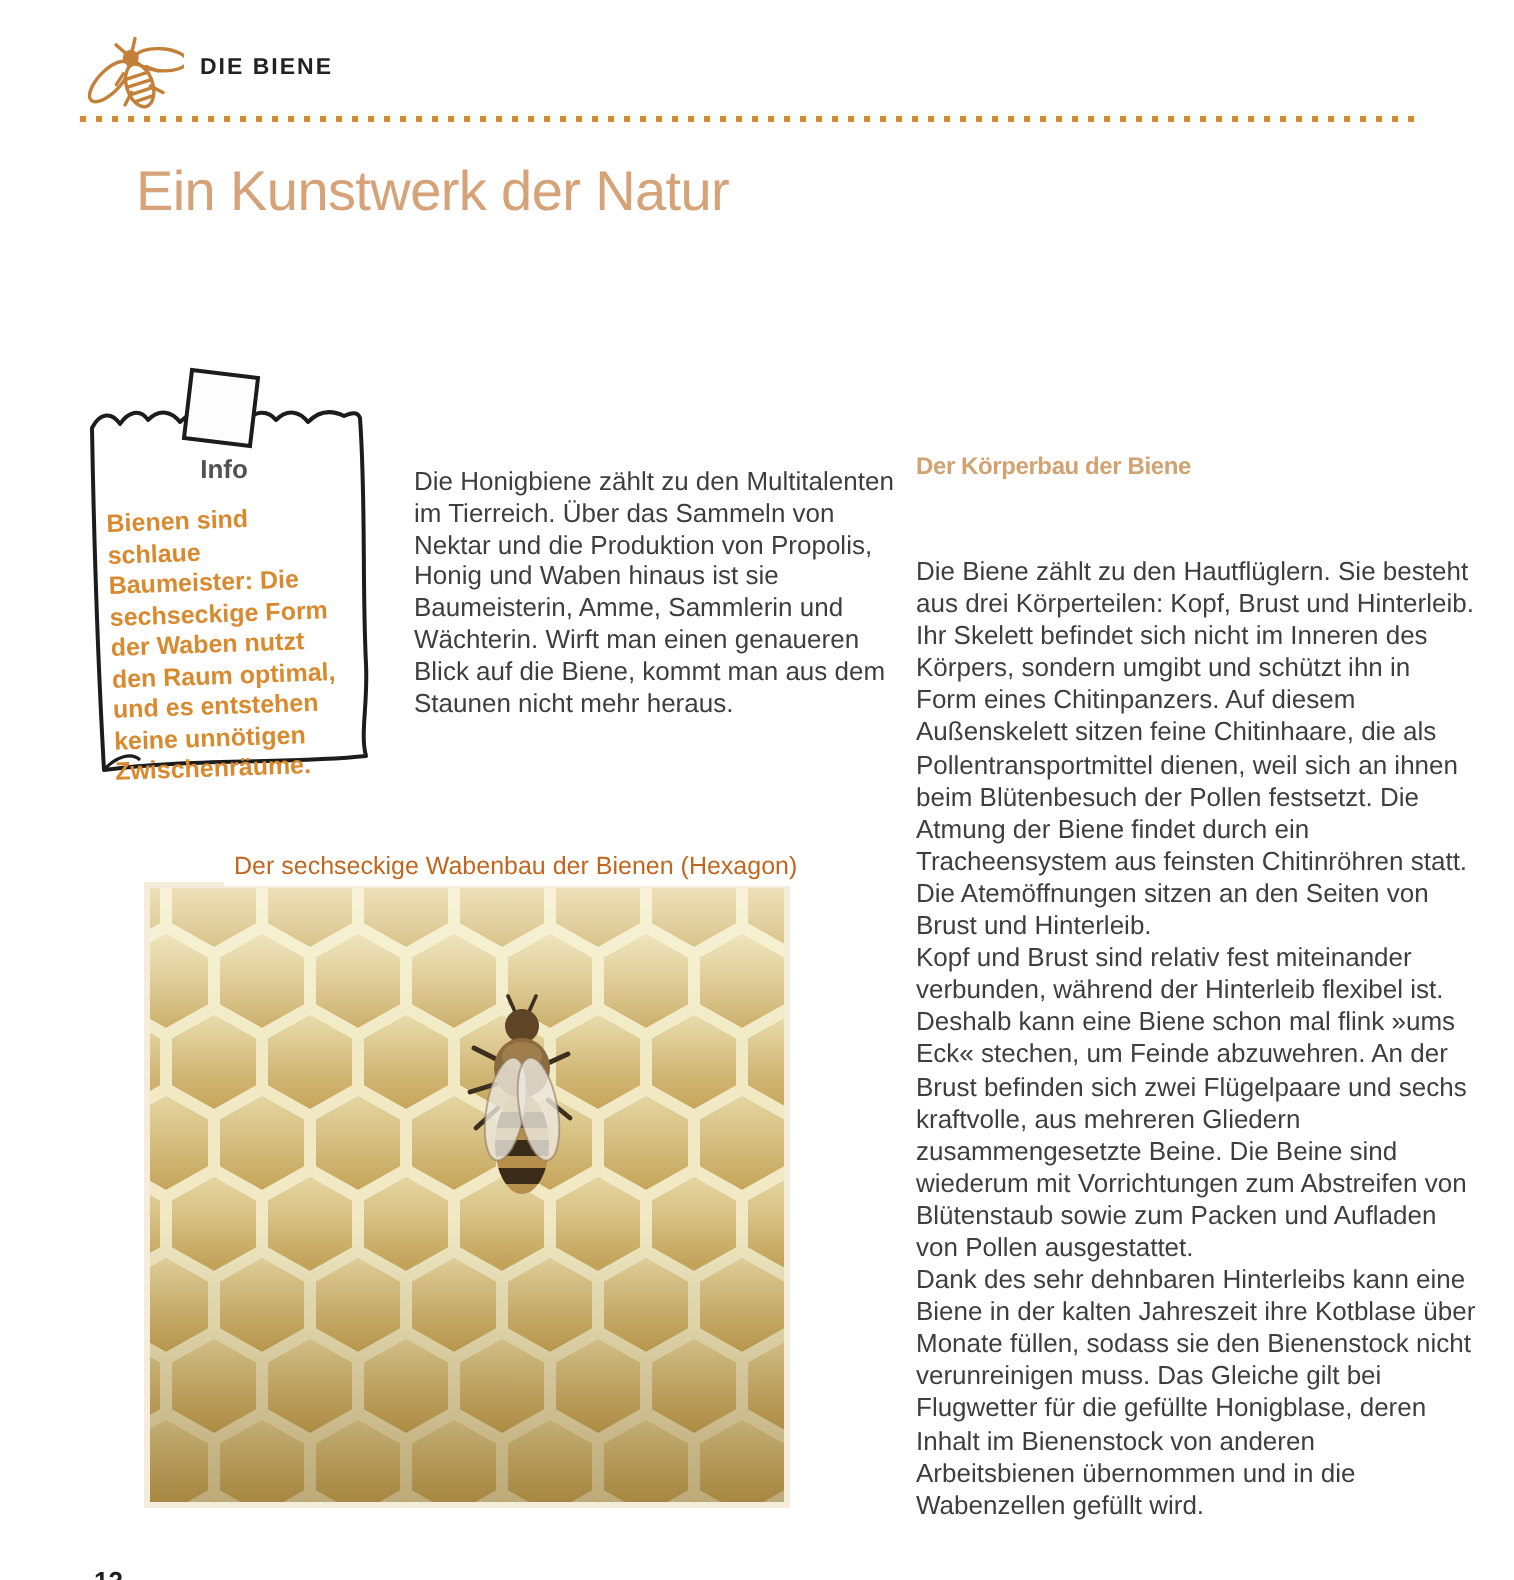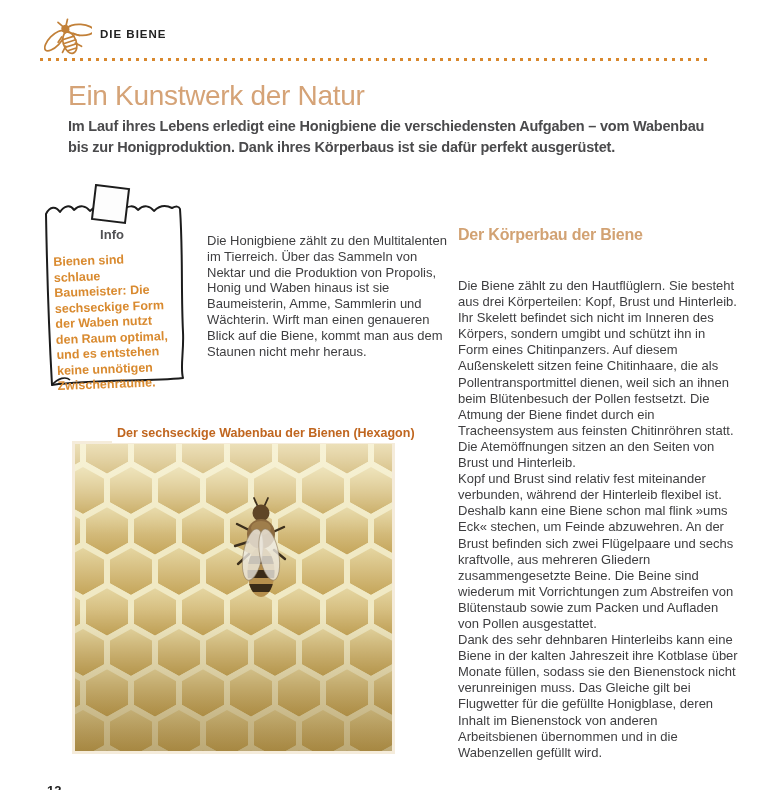--- a/index.html
+++ b/index.html
@@ -21,28 +21,28 @@
   
   .note-svg{left:36px;top:182px;}
   .note-title{left:70px;top:227px;width:84px;text-align:center;font-size:13px;font-weight:bold;color:#515154;}
   .note-body{left:53px;top:255px;width:120px;font-size:12.5px;font-weight:bold;color:#d98a2f;
              line-height:15.5px;transform:rotate(-2deg);transform-origin:top left;}
 
   
   .midcol{left:207px;top:233px;width:248px;font-size:13px;line-height:15.8px;color:#3e3e40;}
 
   
-  .sec-head{left:458px;top:226px;font-size:16px;font-weight:bold;color:#d2a273;letter-spacing:-0.2px;}
+  .sec-head{left:458px;top:226px;font-size:12px;font-weight:bold;color:#d2a273;letter-spacing:-0.2px;}
   .seccol{left:458px;top:250px;width:281px;font-size:13px;line-height:16.1px;color:#3e3e40;margin-top:28px;}
   .seccol p{margin:0;}
 
   
   .photo{left:72px;top:441px;width:317px;height:307px;border:3px solid #f5ecdb;}
   .caption{left:112px;top:424px;}
-  .caption span{display:table;background:#ffffff;color:#c0661f;font-size:12.5px;font-weight:bold;
+  .caption span{display:table;background:#ffffff;color:#c0661f;font-size:12.5px;font-weight:normal;
                 padding:2px 5px 2px 5px;line-height:15px;}
 
   .pageno{left:47px;top:751px;font-size:13px;font-weight:bold;color:#1f1f1f;margin-top:32px;}
 </style>
 </head>
 <body>
 
 <div class="page">
 
   <svg class="abs bee-logo" width="48" height="46" viewBox="0 0 48 46">
@@ -53,21 +53,20 @@
       <path d="M-6,1 L6,1 M-6.4,5 L6.4,5 M-6,9 L6,9 M-4.5,13 L4.5,13"></path>
       <circle cx="0" cy="-8.5" r="4" fill="#c28038" stroke="none"></circle>
       <path d="M-2,-12 L-5,-17 M2,-12 L5,-17"></path>
       <path d="M-6,-2 L-11,2 M6,-2 L11,2 M-5,8 L-10,13 M5,8 L10,13"></path>
     </g>
   </svg>
   <div class="abs kicker">DIE BIENE</div>
   <div class="abs dotline"></div>
 
   <div class="abs title">Ein Kunstwerk der Natur</div>
-  <div class="abs intro">Im Lauf ihres Lebens erledigt eine Honigbiene die verschiedensten Aufgaben – vom Wabenbau bis zur Honigproduktion. Dank ihres Körperbaus ist sie dafür perfekt ausgerüstet.</div>
 
   <svg class="abs note-svg" width="152" height="212" viewBox="0 0 152 212">
     <path d="M10,32 C14,24 20,24 24,30 C28,24 34,22 38,28 C44,22 50,24 54,29 C60,23 66,23 70,28
              C76,22 82,24 86,29 C92,23 98,23 102,28 C108,22 114,24 118,29 C124,23 130,23 136,26
              C140,24 143,24 144,27
              C147,70 145,110 147,150 C148,170 144,185 147,196
              C110,200 60,197 16,203 C13,150 11,90 10,32 Z" fill="#ffffff" stroke="#1c1c1c" stroke-width="2" stroke-linejoin="round"></path>
     <path d="M16,203 C22,196 30,194 34,198" fill="none" stroke="#1c1c1c" stroke-width="1.6"></path>
     <polygon points="60,3 93,7 89,41 56,37" fill="#fdfdfd" stroke="#1c1c1c" stroke-width="2"></polygon>
   </svg>

